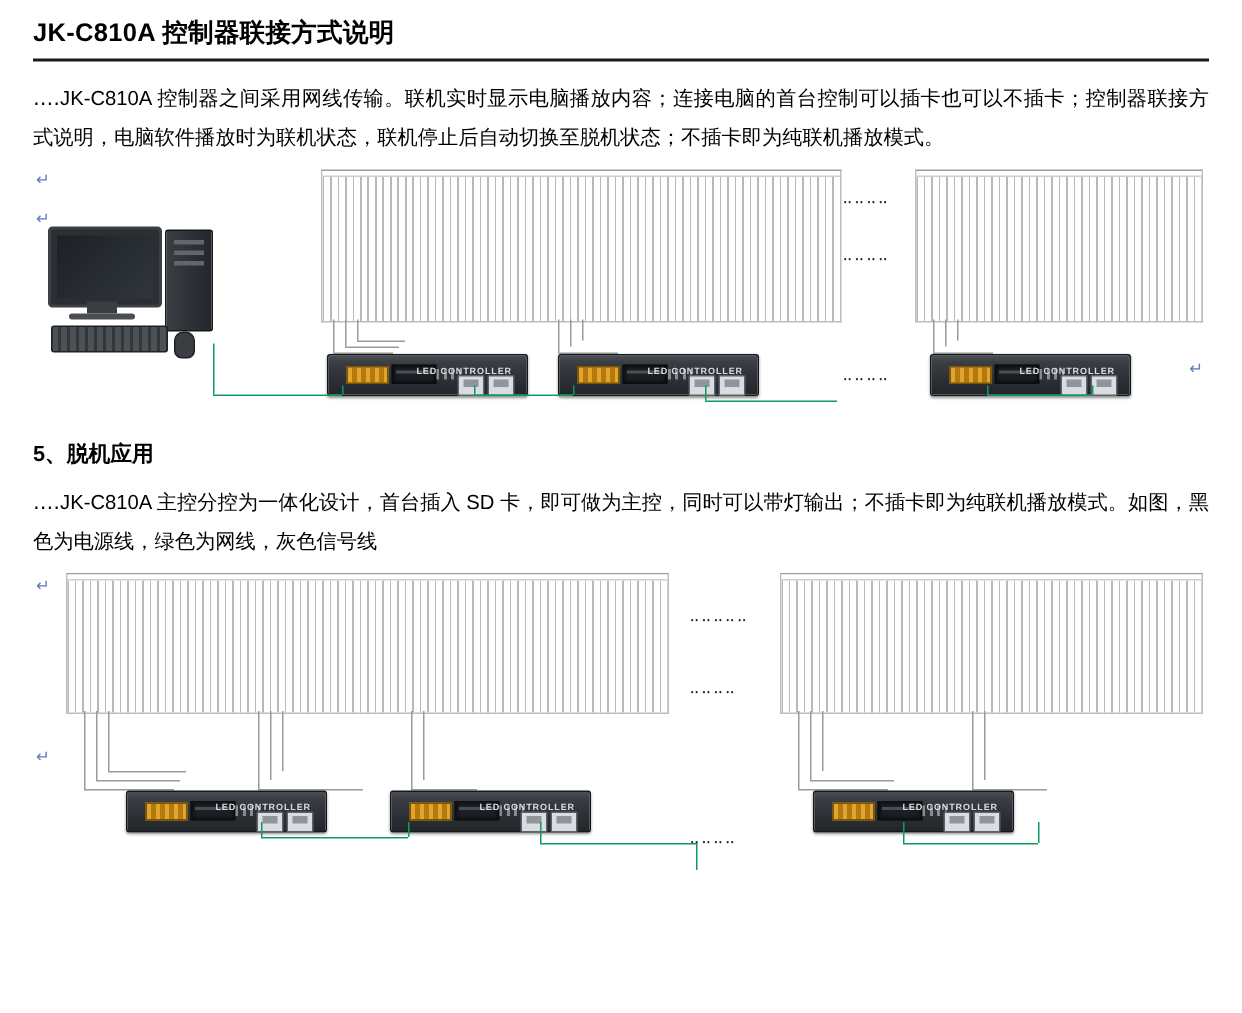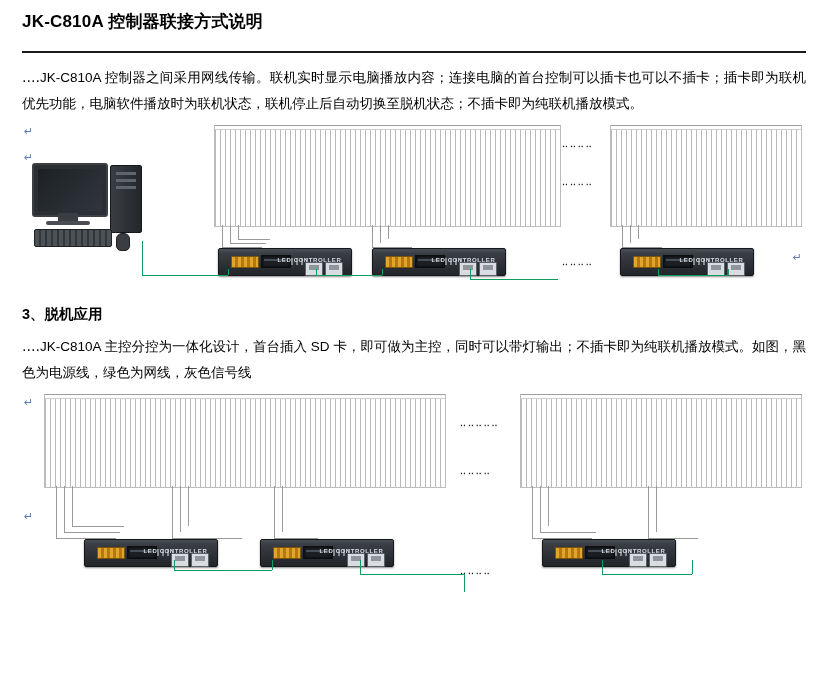--- a/index.html
+++ b/index.html
@@ -7,21 +7,21 @@
     width:828px;height:675px;background:#ffffff;
     font-family:"Liberation Sans","DejaVu Sans",sans-serif;
     font-size:13.5px;color:#000;overflow:hidden;position:relative;
   }
   .page{position:relative;width:828px;height:675px;}
 
   
   .title-wrap{padding:10px 22px 0 22px;}
   .doc-title{
     font-size:17px;font-weight:bold;letter-spacing:.2px;
-    padding-bottom:18px;margin:0;
+    padding-bottom:6px;margin:0;
   }
   .title-rule{border-bottom:2px solid #1a1a1a;margin:0 22px 12px 22px;}
 
   
   .section{padding:0 22px;}
   .h2{font-size:14.5px;font-weight:bold;margin:10px 0 10px 0;}
   .para{font-size:13.5px;line-height:26px;margin:6px 0;text-align:justify;}
   .pilcrow{color:#5a7fb5;font-size:11px;}
 
   
@@ -142,21 +142,21 @@
 <body>
 
 <div class="page">
 
   <div class="title-wrap">
     <div class="doc-title">JK-C810A 控制器联接方式说明</div>
   </div>
   <div class="title-rule"></div>
 
   <div class="section">
-    <div class="para">‥‥JK-C810A 控制器之间采用网线传输。联机实时显示电脑播放内容；连接电脑的首台控制可以插卡也可以不插卡；插卡即为联机优先功能，电脑软件播放时为联机状态，联机停止后自动切换至脱机状态；不插卡即为纯联机播放模式。</div>
+    <div class="para">‥‥JK-C810A 控制器之间采用网线传输。联机实时显示电脑播放内容；连接电脑的首台控制可以插卡也可以不插卡；控制器联接方式说明，电脑软件播放时为联机状态，联机停止后自动切换至脱机状态；不插卡即为纯联机播放模式。</div>
   </div>
 
   <div class="diagram dg1">
 
     <div class="strip-panel" style="left:192px;top:2px;width:345px;height:100px;"></div>
 
     <div class="strip-panel" style="left:588px;top:2px;width:190px;height:100px;"></div>
 
     <div class="ellipsis" style="left:540px;top:12px;">‥‥‥‥</div>
     <div class="ellipsis" style="left:540px;top:50px;">‥‥‥‥</div>
@@ -235,21 +235,21 @@
     <div class="h-line wire green" style="left:636px;top:152px;width:70px;"></div>
     <div class="v-line wire green" style="left:636px;top:146px;height:6px;"></div>
     <div class="v-line wire green" style="left:706px;top:146px;height:6px;"></div>
 
     <span class="mark-right" style="top:128px;right:4px;">↵</span>
     <span class="pilcrow" style="position:absolute;left:2px;top:2px;">↵</span>
     <span class="pilcrow" style="position:absolute;left:2px;top:28px;">↵</span>
   </div>
 
   <div class="section" style="margin-top:22px;">
-    <div class="h2">3、脱机应用</div>
+    <div class="h2">5、脱机应用</div>
     <div class="para">‥‥JK-C810A 主控分控为一体化设计，首台插入 SD 卡，即可做为主控，同时可以带灯输出；不插卡即为纯联机播放模式。如图，黑色为电源线，绿色为网线，灰色信号线</div>
   </div>
 
   <div class="diagram dg2" style="margin-top:4px;">
 
     <div class="strip-panel" style="left:22px;top:2px;width:400px;height:92px;"></div>
     <div class="strip-panel" style="left:498px;top:2px;width:280px;height:92px;"></div>
 
     <div class="ellipsis" style="left:438px;top:22px;">‥‥‥‥‥</div>
     <div class="ellipsis" style="left:438px;top:70px;">‥‥‥‥</div>

